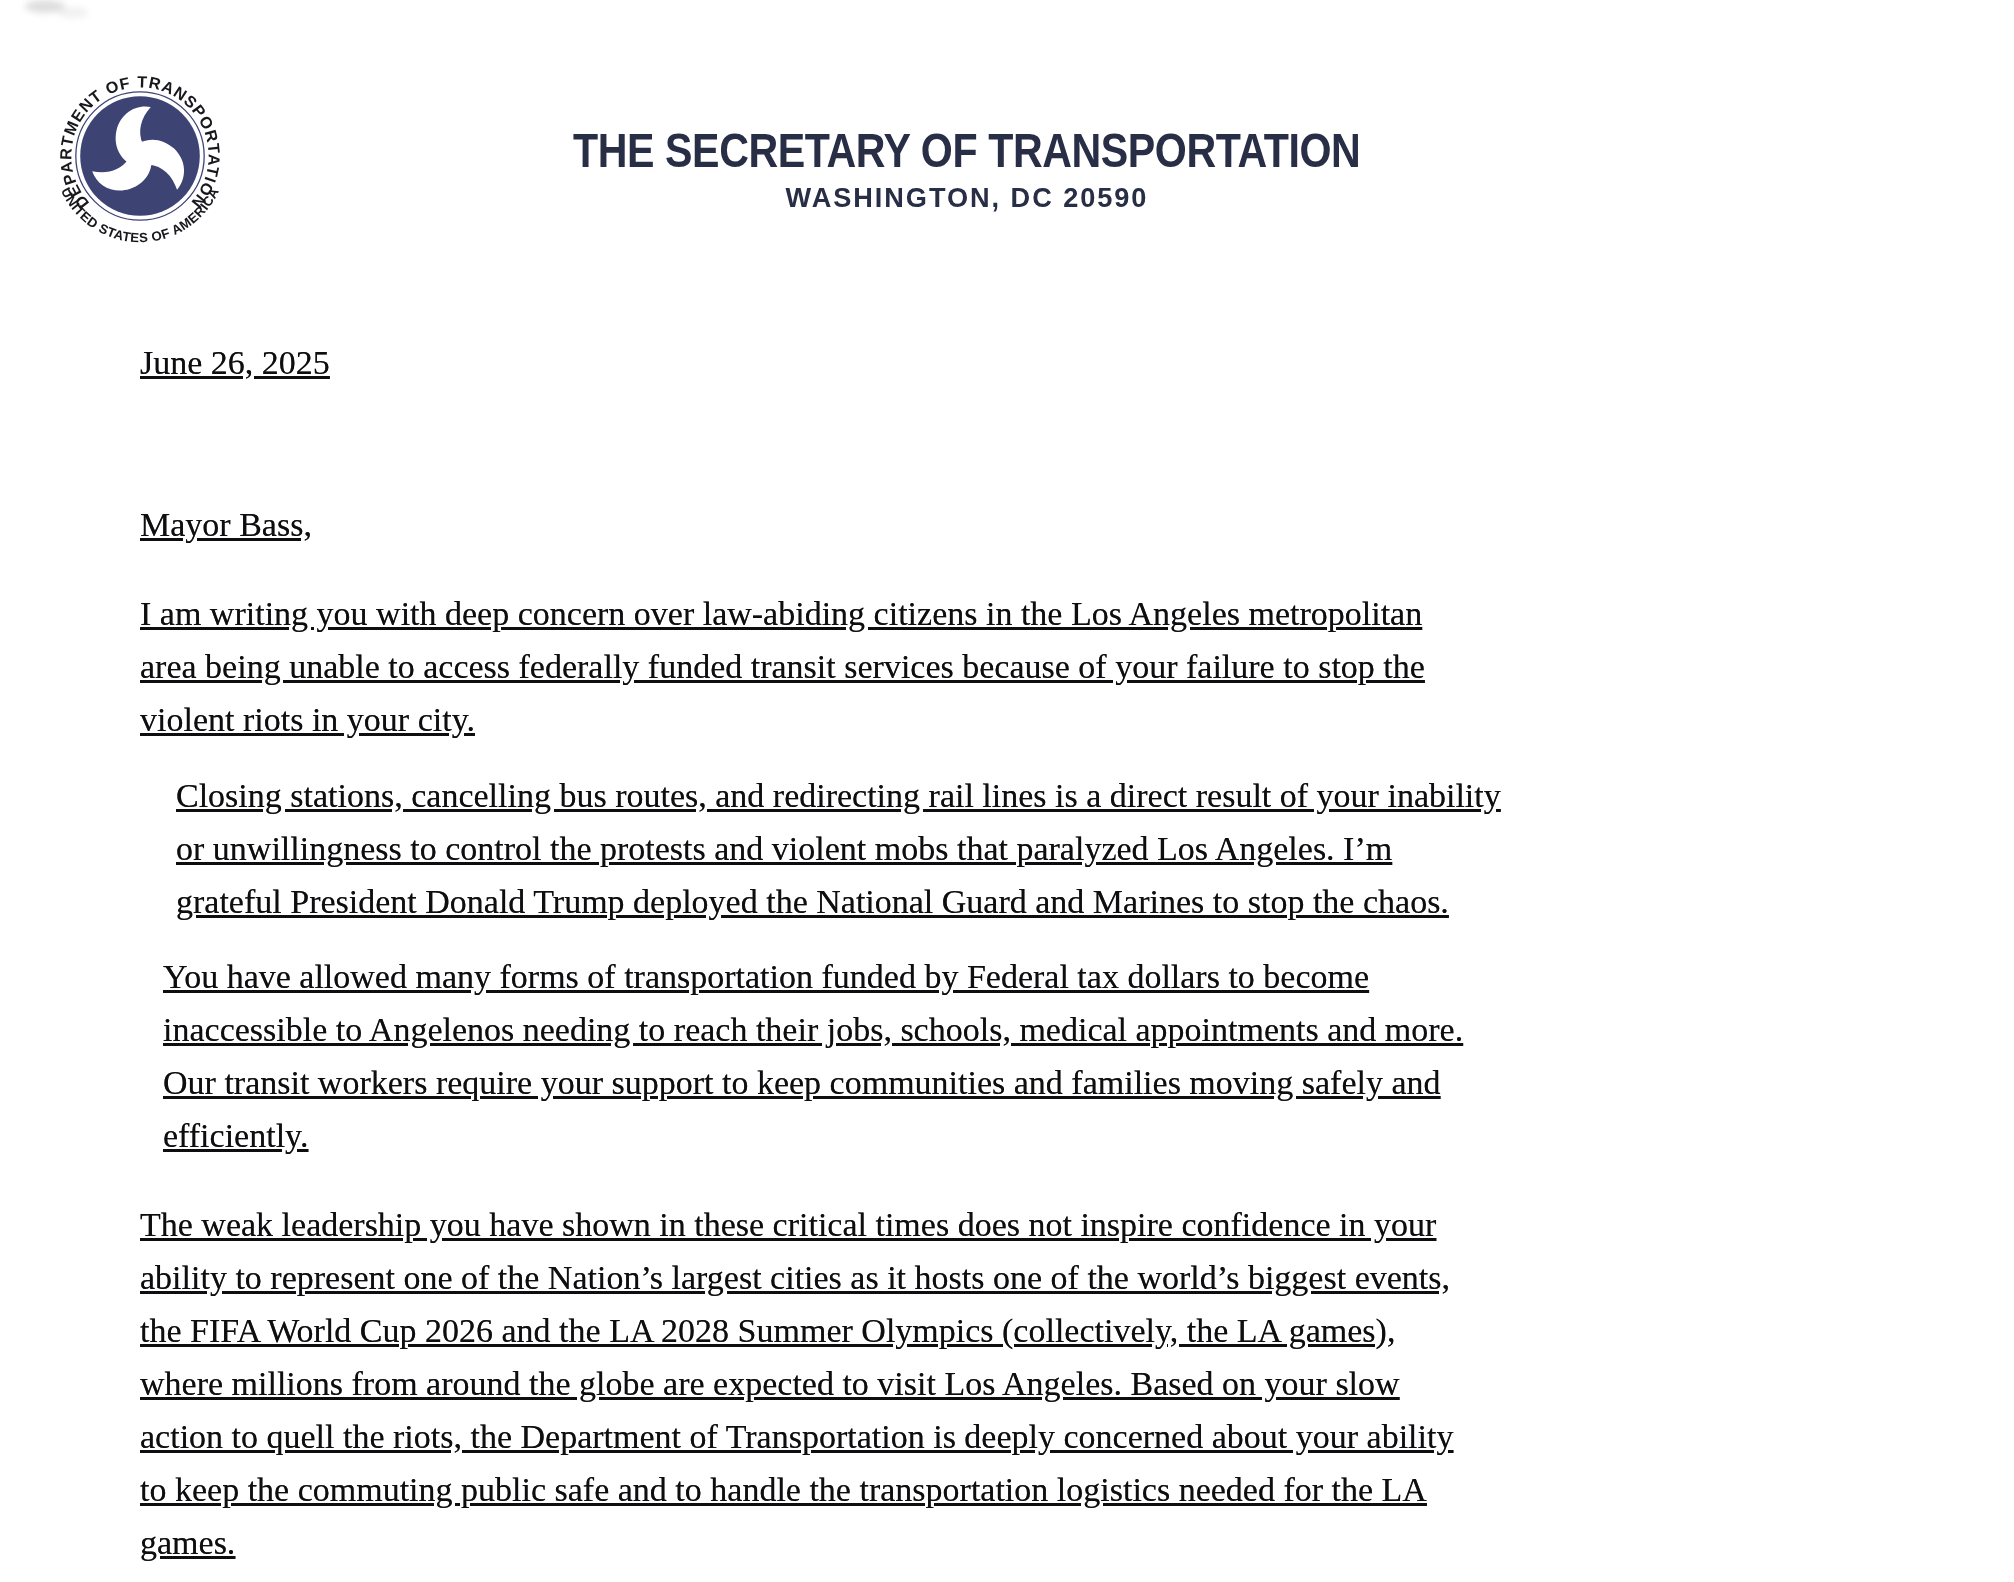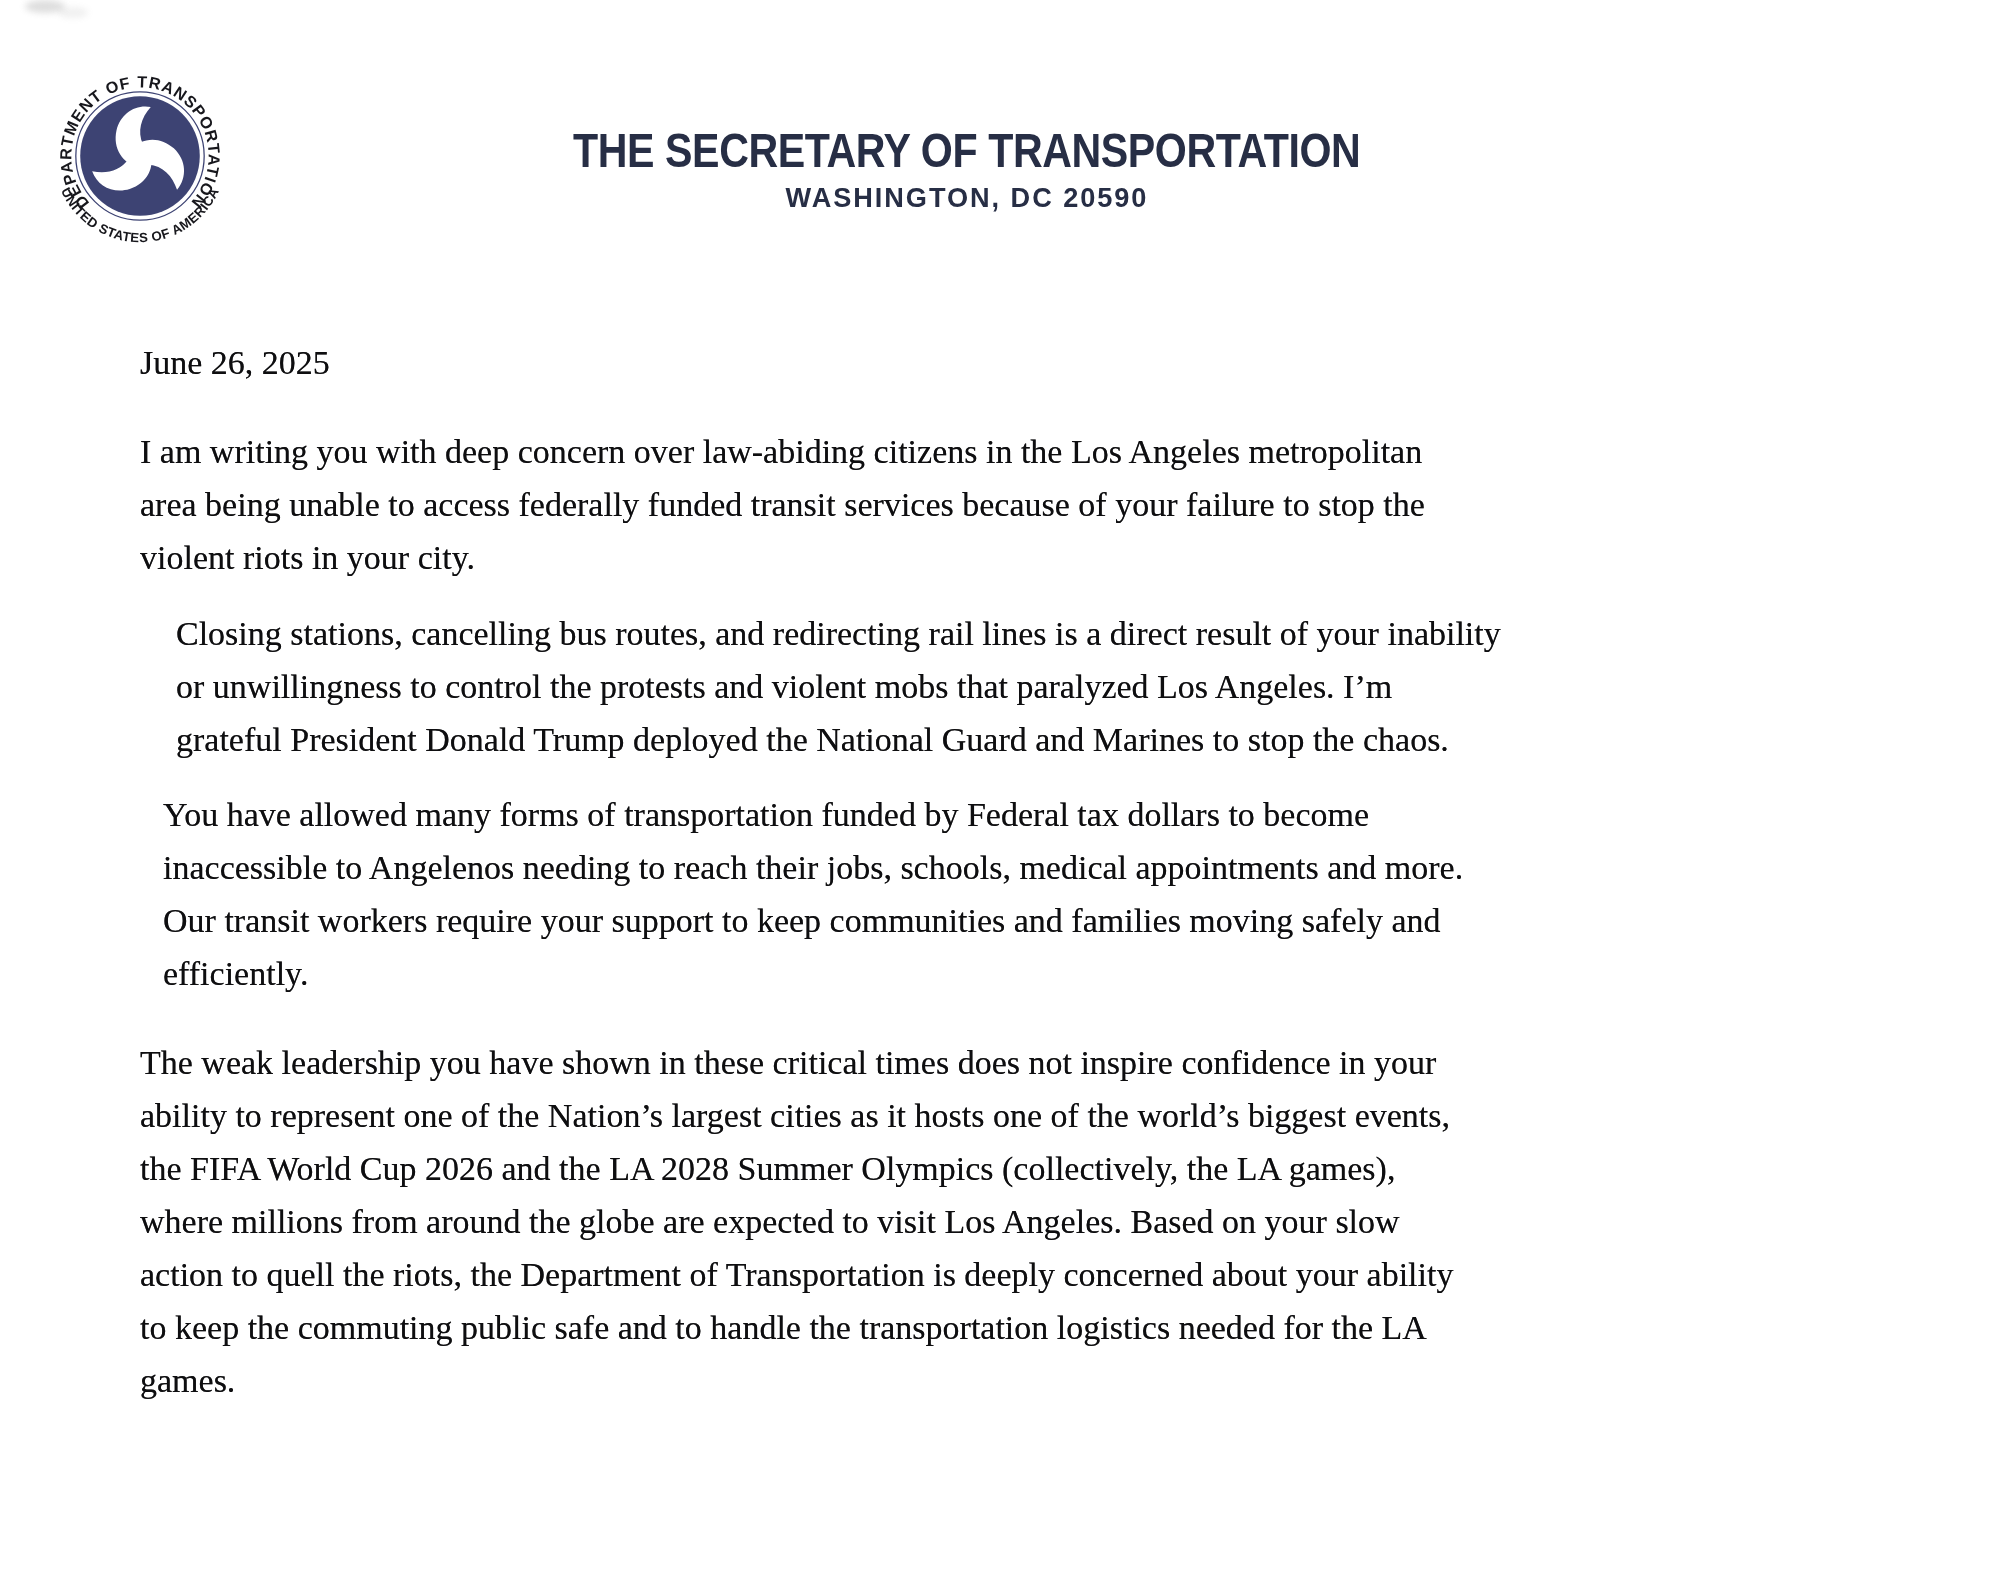--- a/index.html
+++ b/index.html
@@ -47,20 +47,21 @@
     white-space:nowrap;
     display:block;transform:scaleX(.97);transform-origin:50% 50%;
   }
 
   
   .letter-body{
     position:absolute;left:140px;top:336px;width:1790px;
     color:var(--ink);
     font-size:34px;line-height:53px;
     text-shadow:0 0 .6px rgba(0,0,0,.65);
+    text-decoration:underline;
   }
   .date{margin:0;}
   .salutation{margin:109px 0 0 0;}
   .para{margin:0;white-space:pre-line;}
   .para.m1{margin-top:36px;}
   .para.m2{margin-top:23px;margin-left:36px;}
   .para.m3{margin-top:22px;margin-left:23px;}
   .para.m4{margin-top:36px;}
 </style>
 </head>
@@ -99,20 +100,21 @@
     </svg>
   </div>
 
   <div class="letterhead">
     <span class="lh-title">THE SECRETARY OF TRANSPORTATION</span>
     <span class="lh-sub">WASHINGTON, DC 20590</span>
   </div>
 
   <div class="letter-body">
     <div class="date">June 26, 2025</div>
+    <div class="salutation">Mayor Bass,</div>
     <p class="para m1">I am writing you with deep concern over law-abiding citizens in the Los Angeles metropolitan
 area being unable to access federally funded transit services because of your failure to stop the
 violent riots in your city.</p>
     <p class="para m2">Closing stations, cancelling bus routes, and redirecting rail lines is a direct result of your inability
 or unwillingness to control the protests and violent mobs that paralyzed Los Angeles. I’m
 grateful President Donald Trump deployed the National Guard and Marines to stop the chaos.</p>
     <p class="para m3">You have allowed many forms of transportation funded by Federal tax dollars to become
 inaccessible to Angelenos needing to reach their jobs, schools, medical appointments and more.
 Our transit workers require your support to keep communities and families moving safely and
 efficiently.</p>

